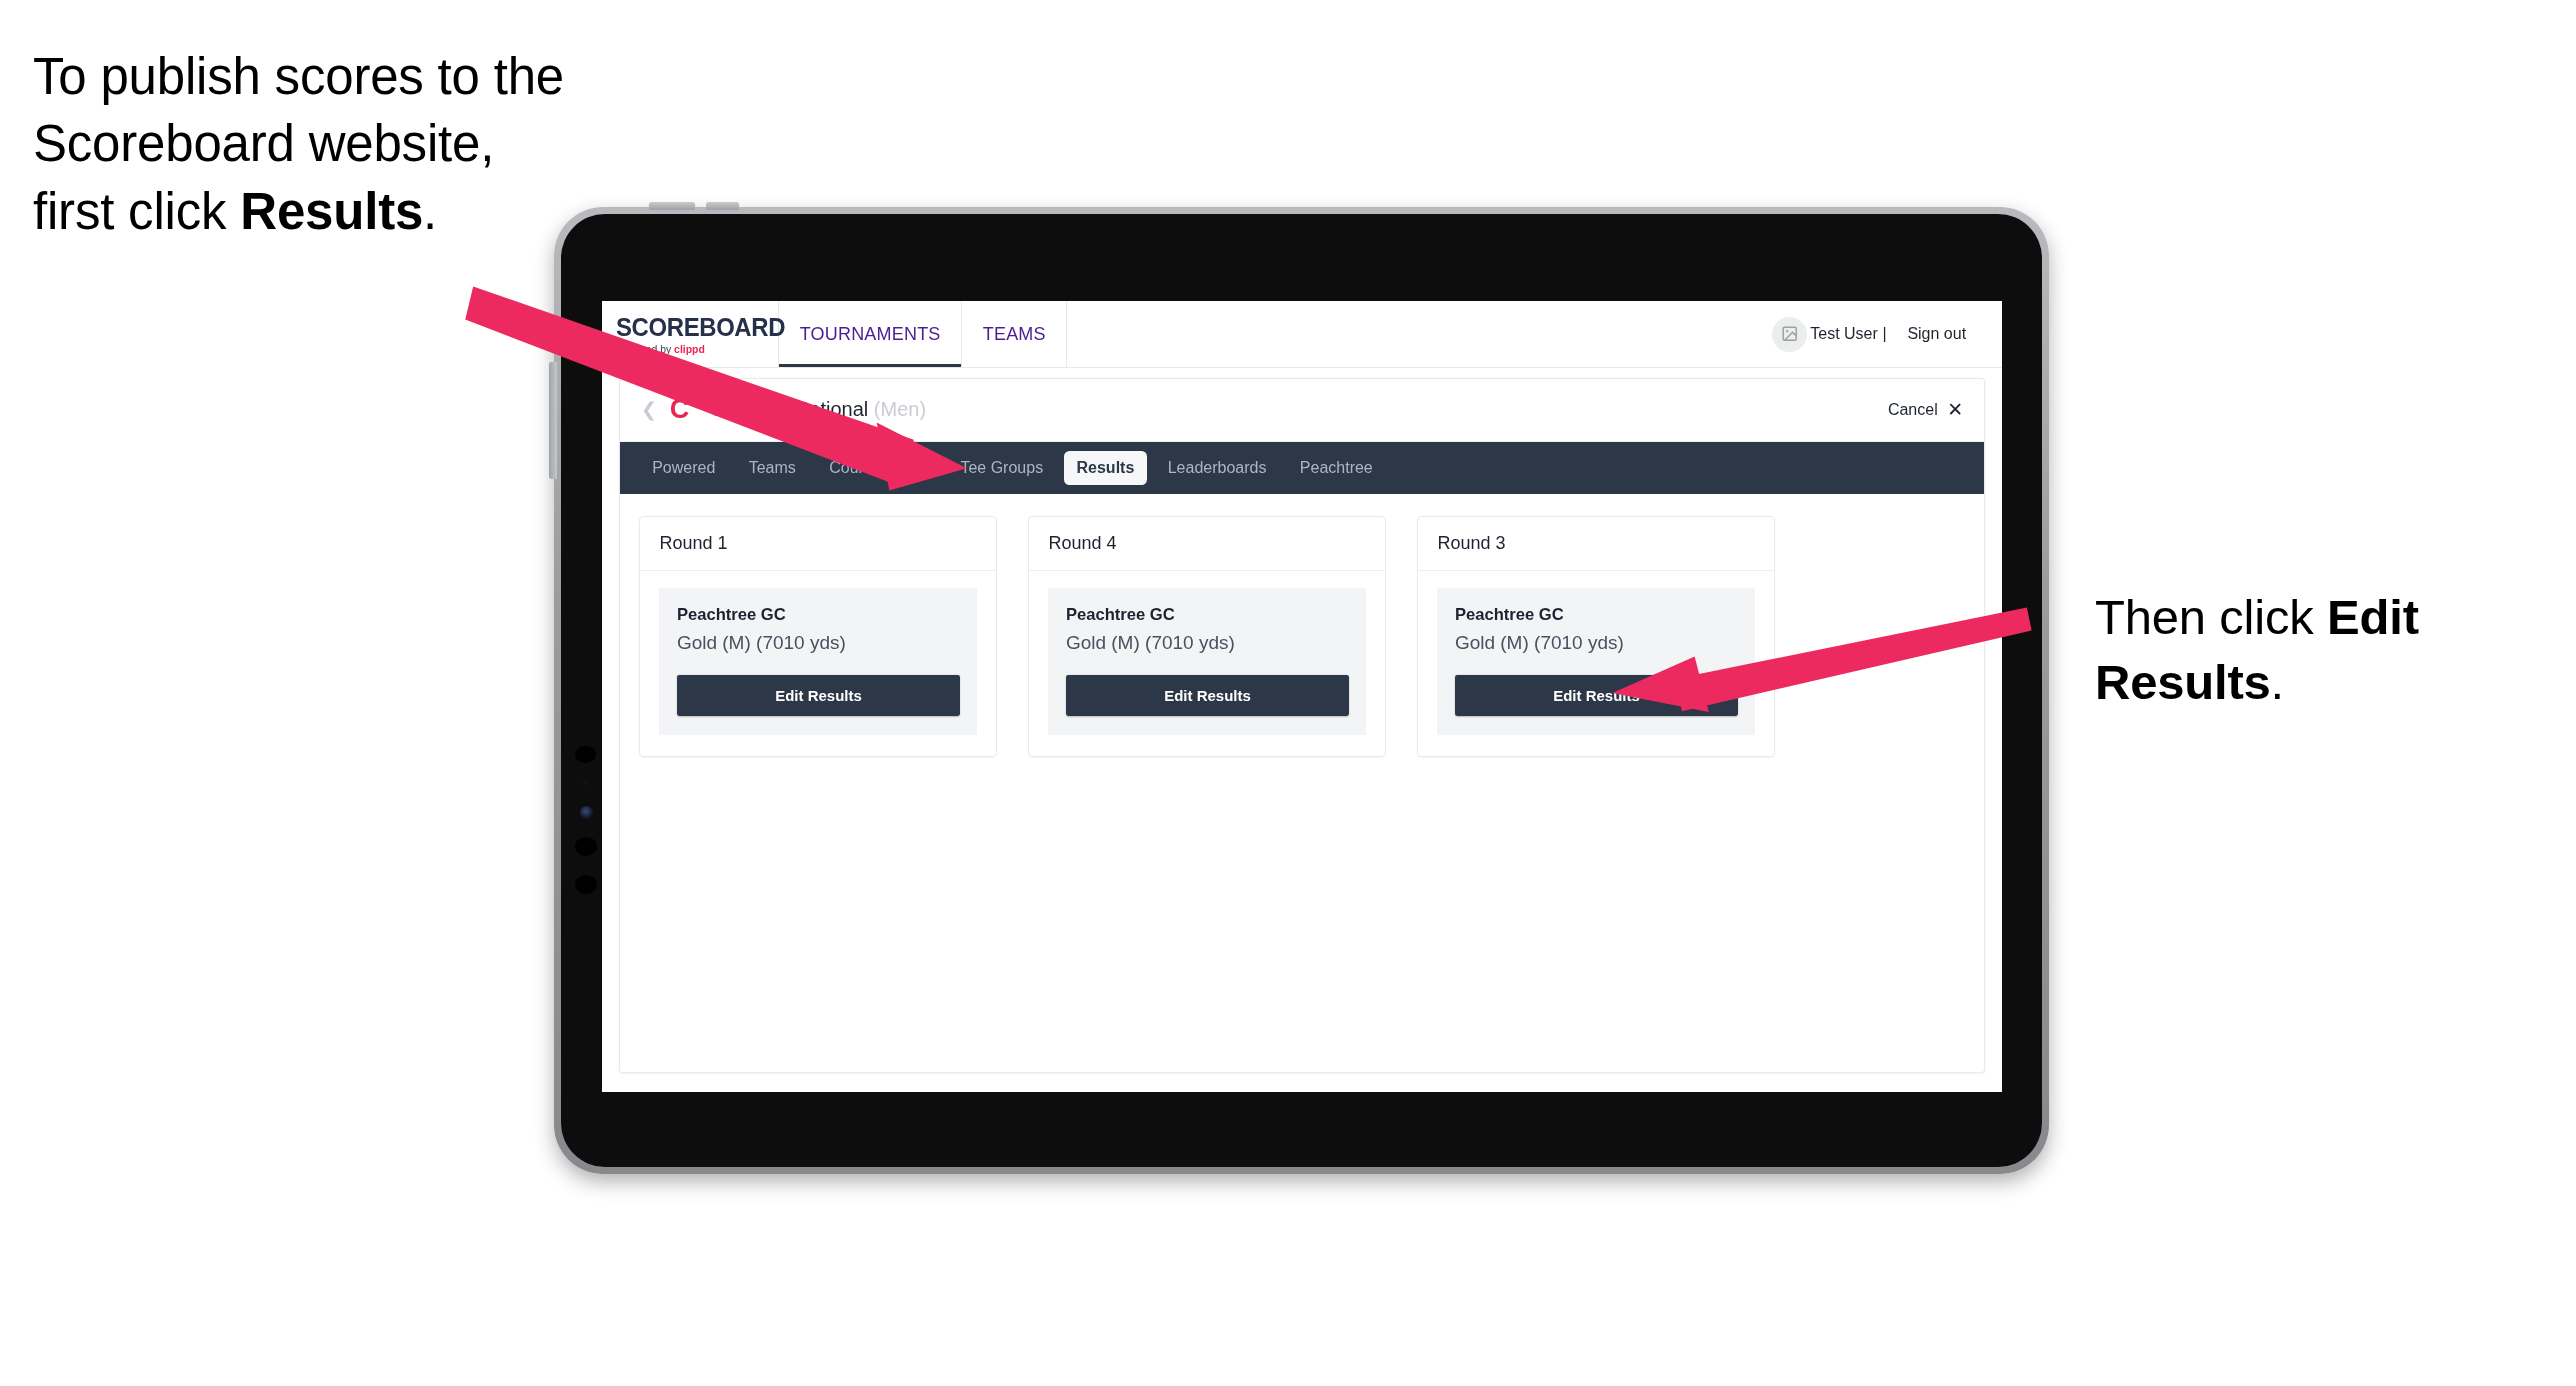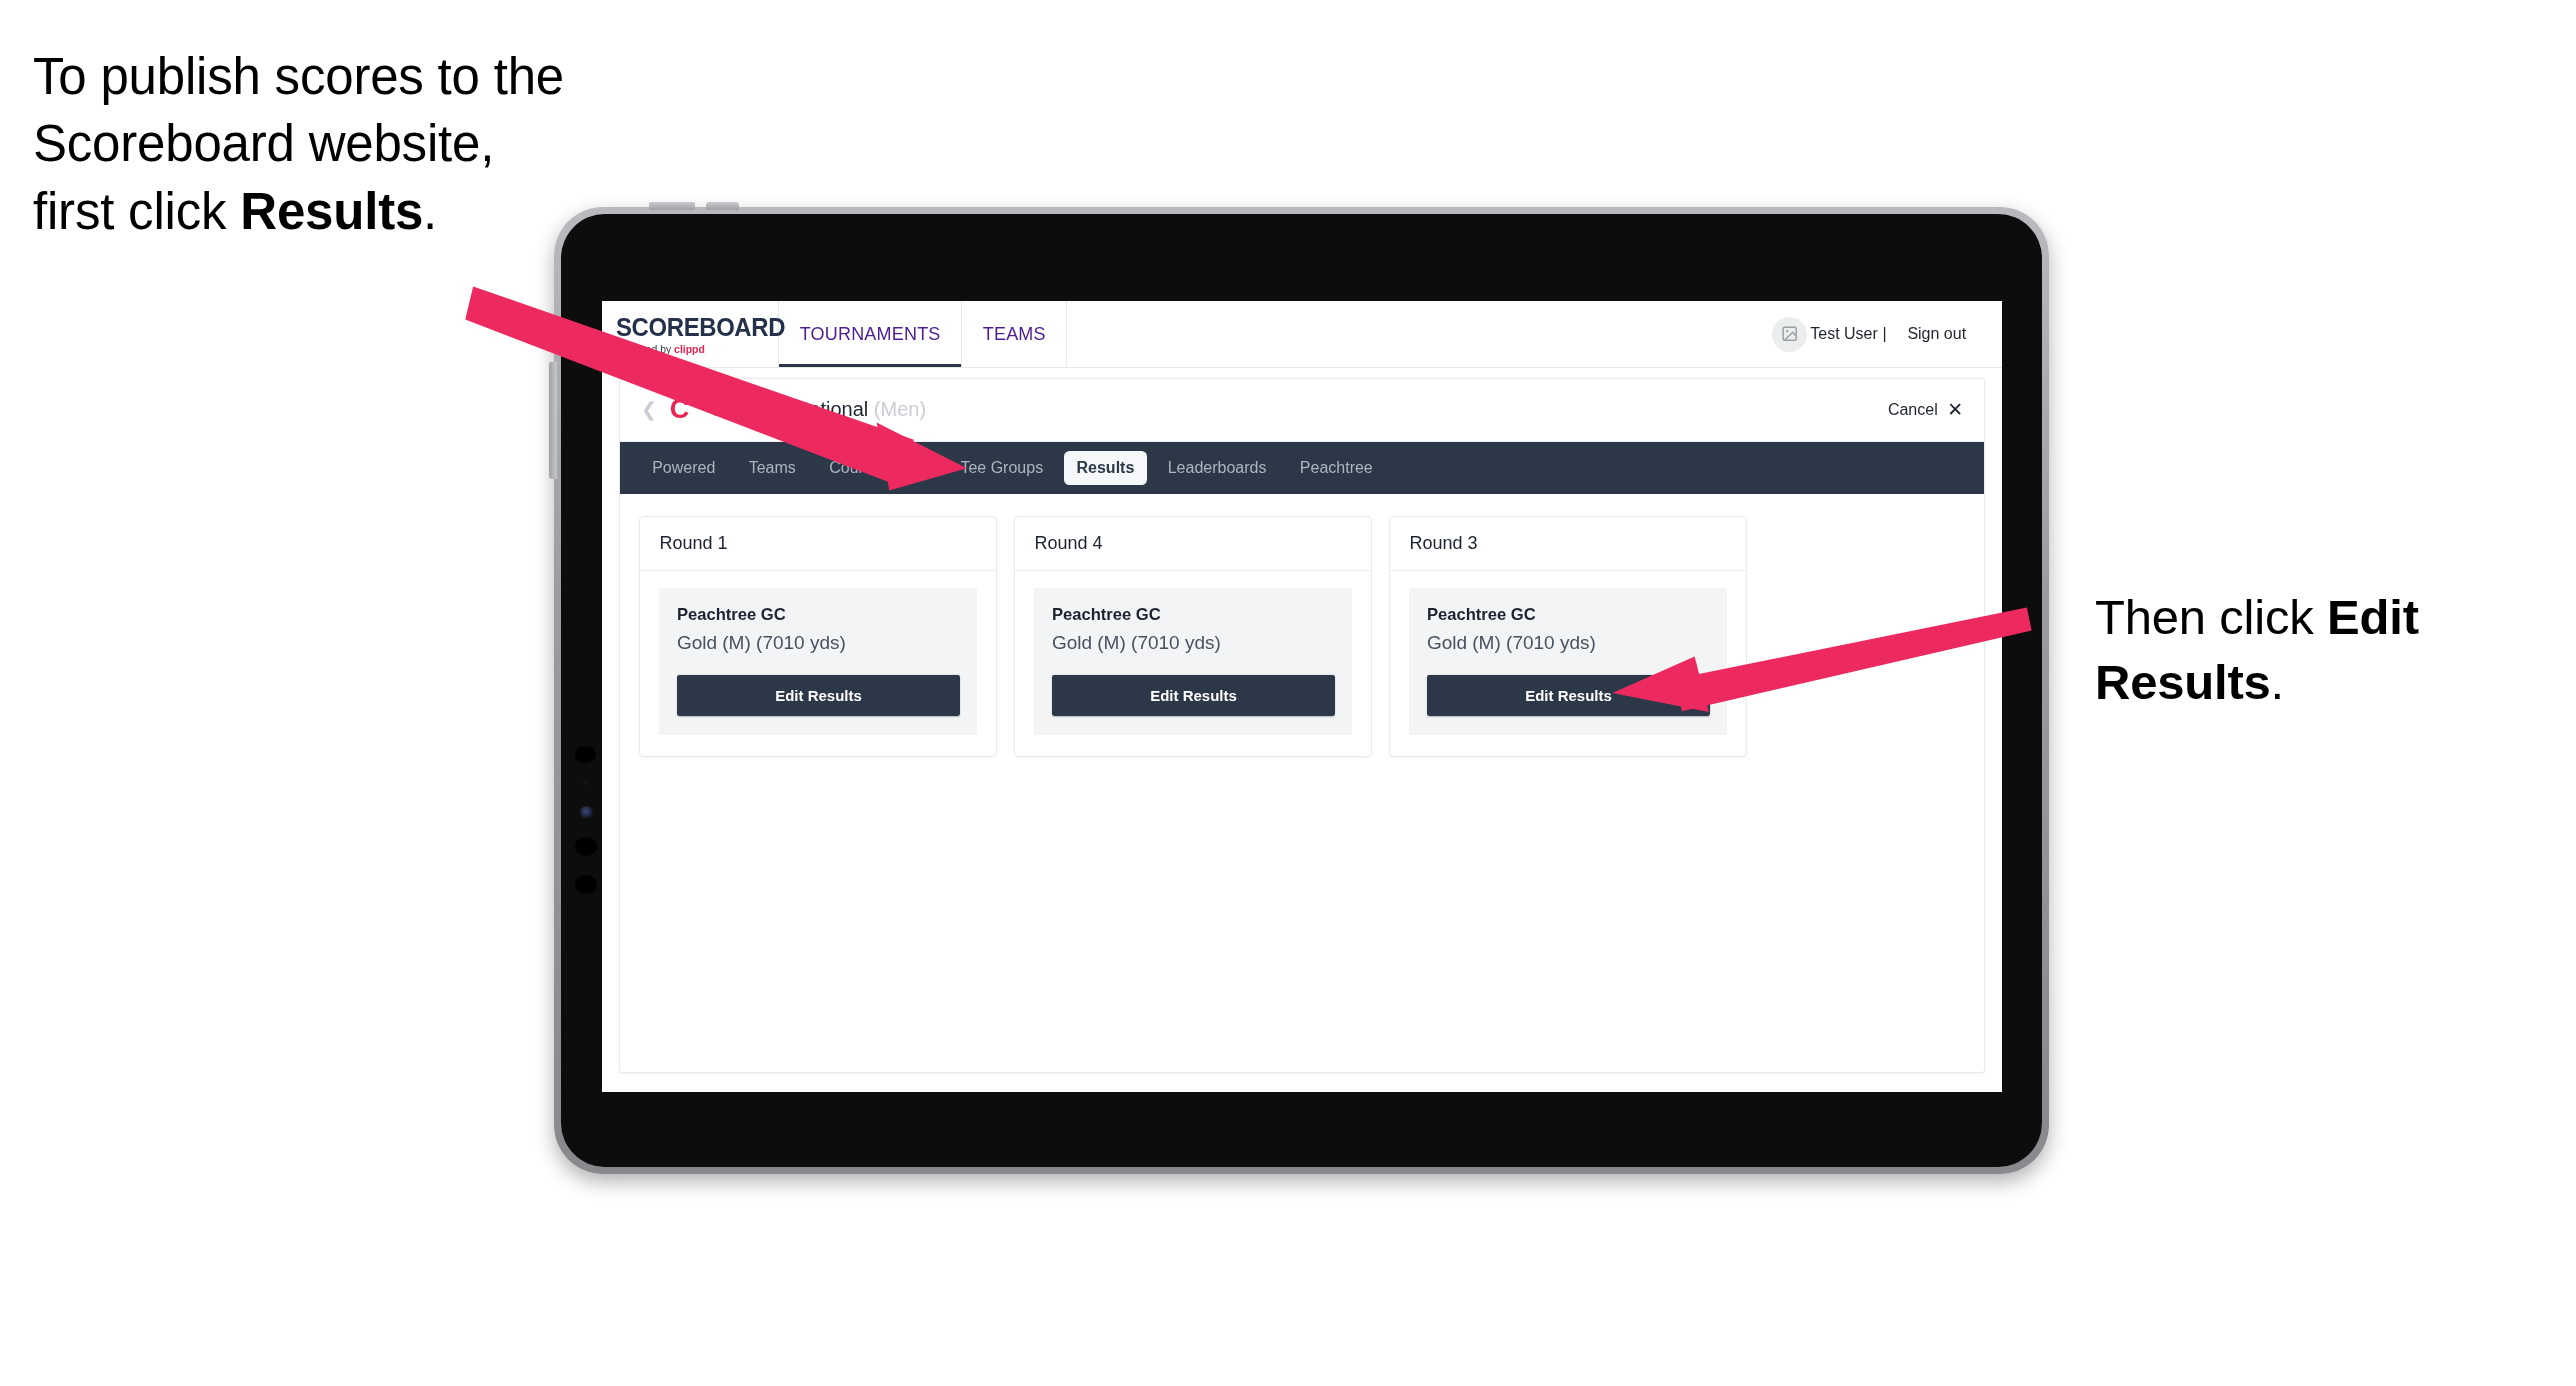--- a/index.html
+++ b/index.html
@@ -252,21 +252,21 @@
   }
   .tab.active {
     background: #f6f7f9;
     color: #2c3748;
     font-weight: 700;
   }
 
   
   .cards-row {
     display: flex;
-    gap: 17px;
+    gap: 31px;
     padding: 22px 19px 0 19px;
   }
   .round-card {
     width: 356px;
     background: #ffffff;
     border: 0.8px solid #e9eaec;
     border-radius: 4.7px;
     box-shadow: 0 0.8px 1.6px rgba(0,0,0,0.05);
     overflow: hidden;
   }

